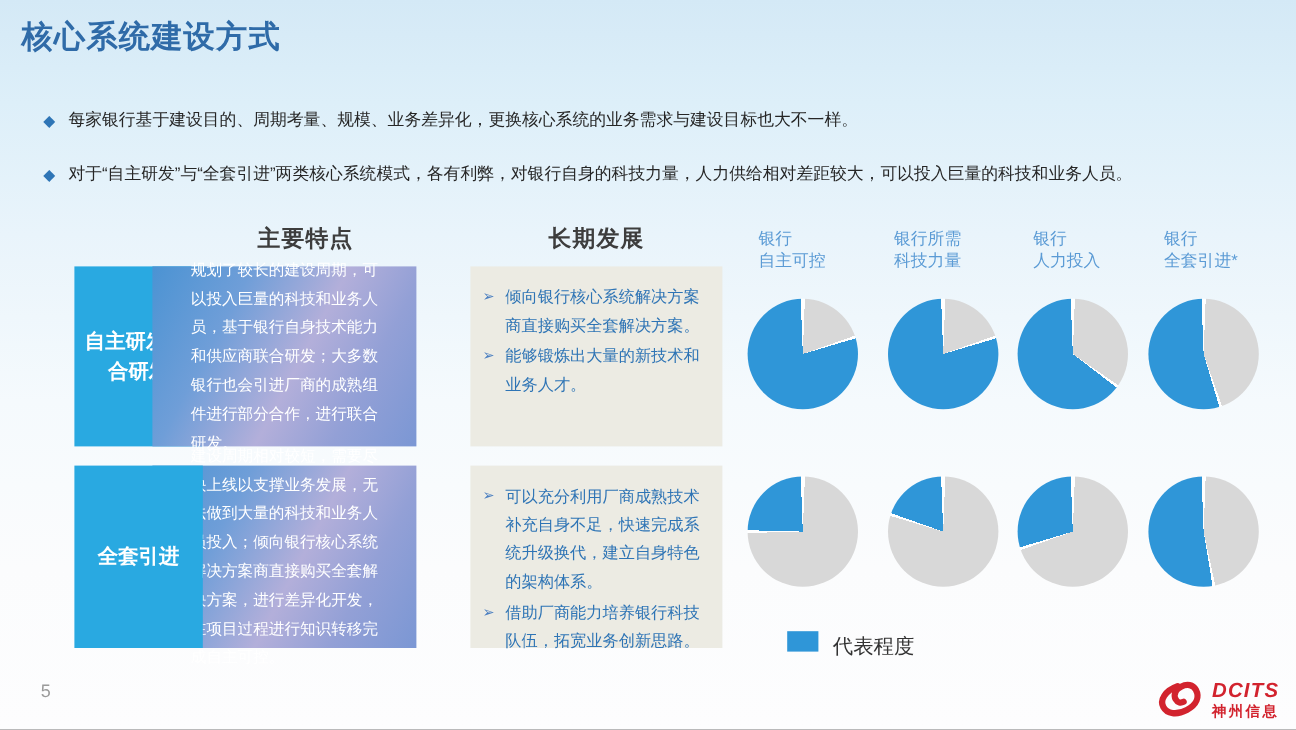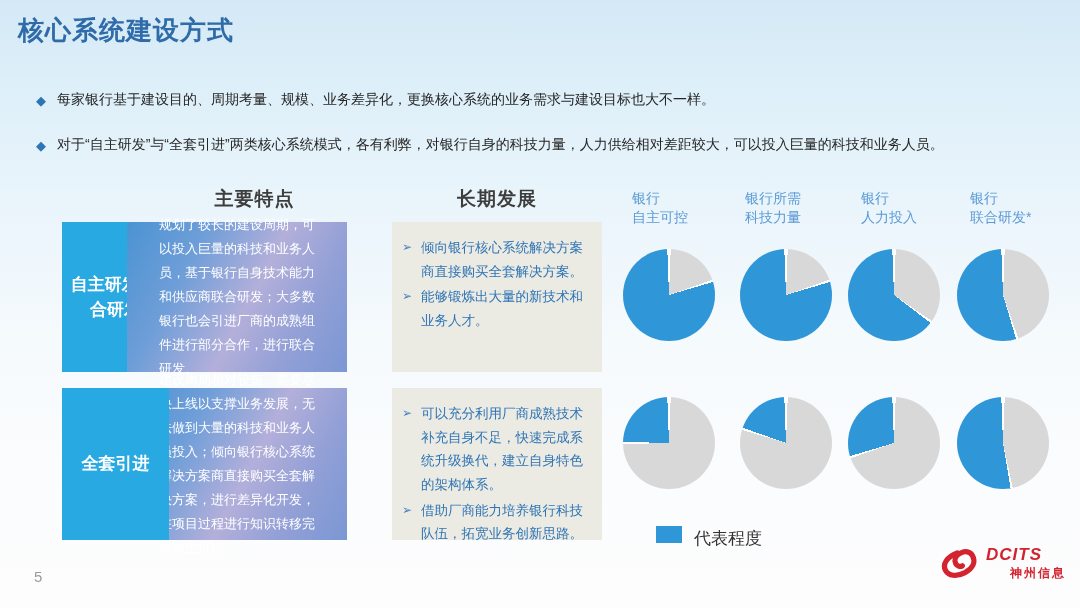--- a/index.html
+++ b/index.html
@@ -43,24 +43,24 @@
   }
   .lt-item { display:flex; margin-bottom:2px; }
   .arrow { color:#4a7ec0; font-size:12px; margin-right:9px; line-height:23px; flex:0 0 auto; }
   .pie { position:absolute; width:92px; height:92px; border-radius:50%; }
   .pie.pr0 { top:249px; } .pie.pr1 { top:397px; }
   .pie.pc0 { left:623px; } .pie.pc1 { left:740px; } .pie.pc2 { left:848px; } .pie.pc3 { left:957px; }
   .legend-swatch { position:absolute; left:656px; top:526px; width:26px; height:17px; }
   .legend-label { position:absolute; left:694px; top:527px; font-size:17px; color:#333; }
   .footnote { position:absolute; left:771px; top:527px; font-size:13.5px; font-weight:bold; color:#17365d; }
   .page-num { position:absolute; left:34px; top:568px; font-size:15px; color:#9b9b9b; }
-  .logo { position:absolute; right:14px; bottom:24px; display:flex; align-items:flex-start; }
+  .logo { position:absolute; right:14px; bottom:4px; display:flex; align-items:center; }
   .logo-text-col { margin-left:6px; }
   .logo-name { font-size:17px; font-weight:bold; font-style:italic; color:#d2232e; letter-spacing:1px; line-height:1.1; }
-  .logo-sub { font-size:12px; font-weight:bold; color:#d2232e; letter-spacing:2px;margin-left:24px; }
+  .logo-sub { font-size:12px; font-weight:bold; color:#d2232e; letter-spacing:2px; }
 </style>
 </head>
 <body>
 
 <div class="slide">
 
   <div class="title">核心系统建设方式</div>
 
   <div class="bullet bullet-1">
     <span class="diamond">◆</span>
@@ -81,21 +81,21 @@
   <div class="pie-head c1">
     <div>银行所需</div>
     <div>科技力量</div>
   </div>
   <div class="pie-head c2">
     <div>银行</div>
     <div>人力投入</div>
   </div>
   <div class="pie-head c3">
     <div>银行</div>
-    <div>联合研发*</div>
+    <div>全套引进*</div>
   </div>
 
   <div class="cell r0 label-box">自主研发/联合研发</div>
   <div class="cell r0 features-box">
     <span>规划了较长的建设周期，可以投入巨量的科技和业务人员，基于银行自身技术能力和供应商联合研发；大多数银行也会引进厂商的成熟组件进行部分合作，进行联合研发。</span>
   </div>
   <div class="cell r0 longterm-box">
     <div class="lt-item">
       <span class="arrow">➢</span>
       <span>倾向银行核心系统解决方案商直接购买全套解决方案。</span>

